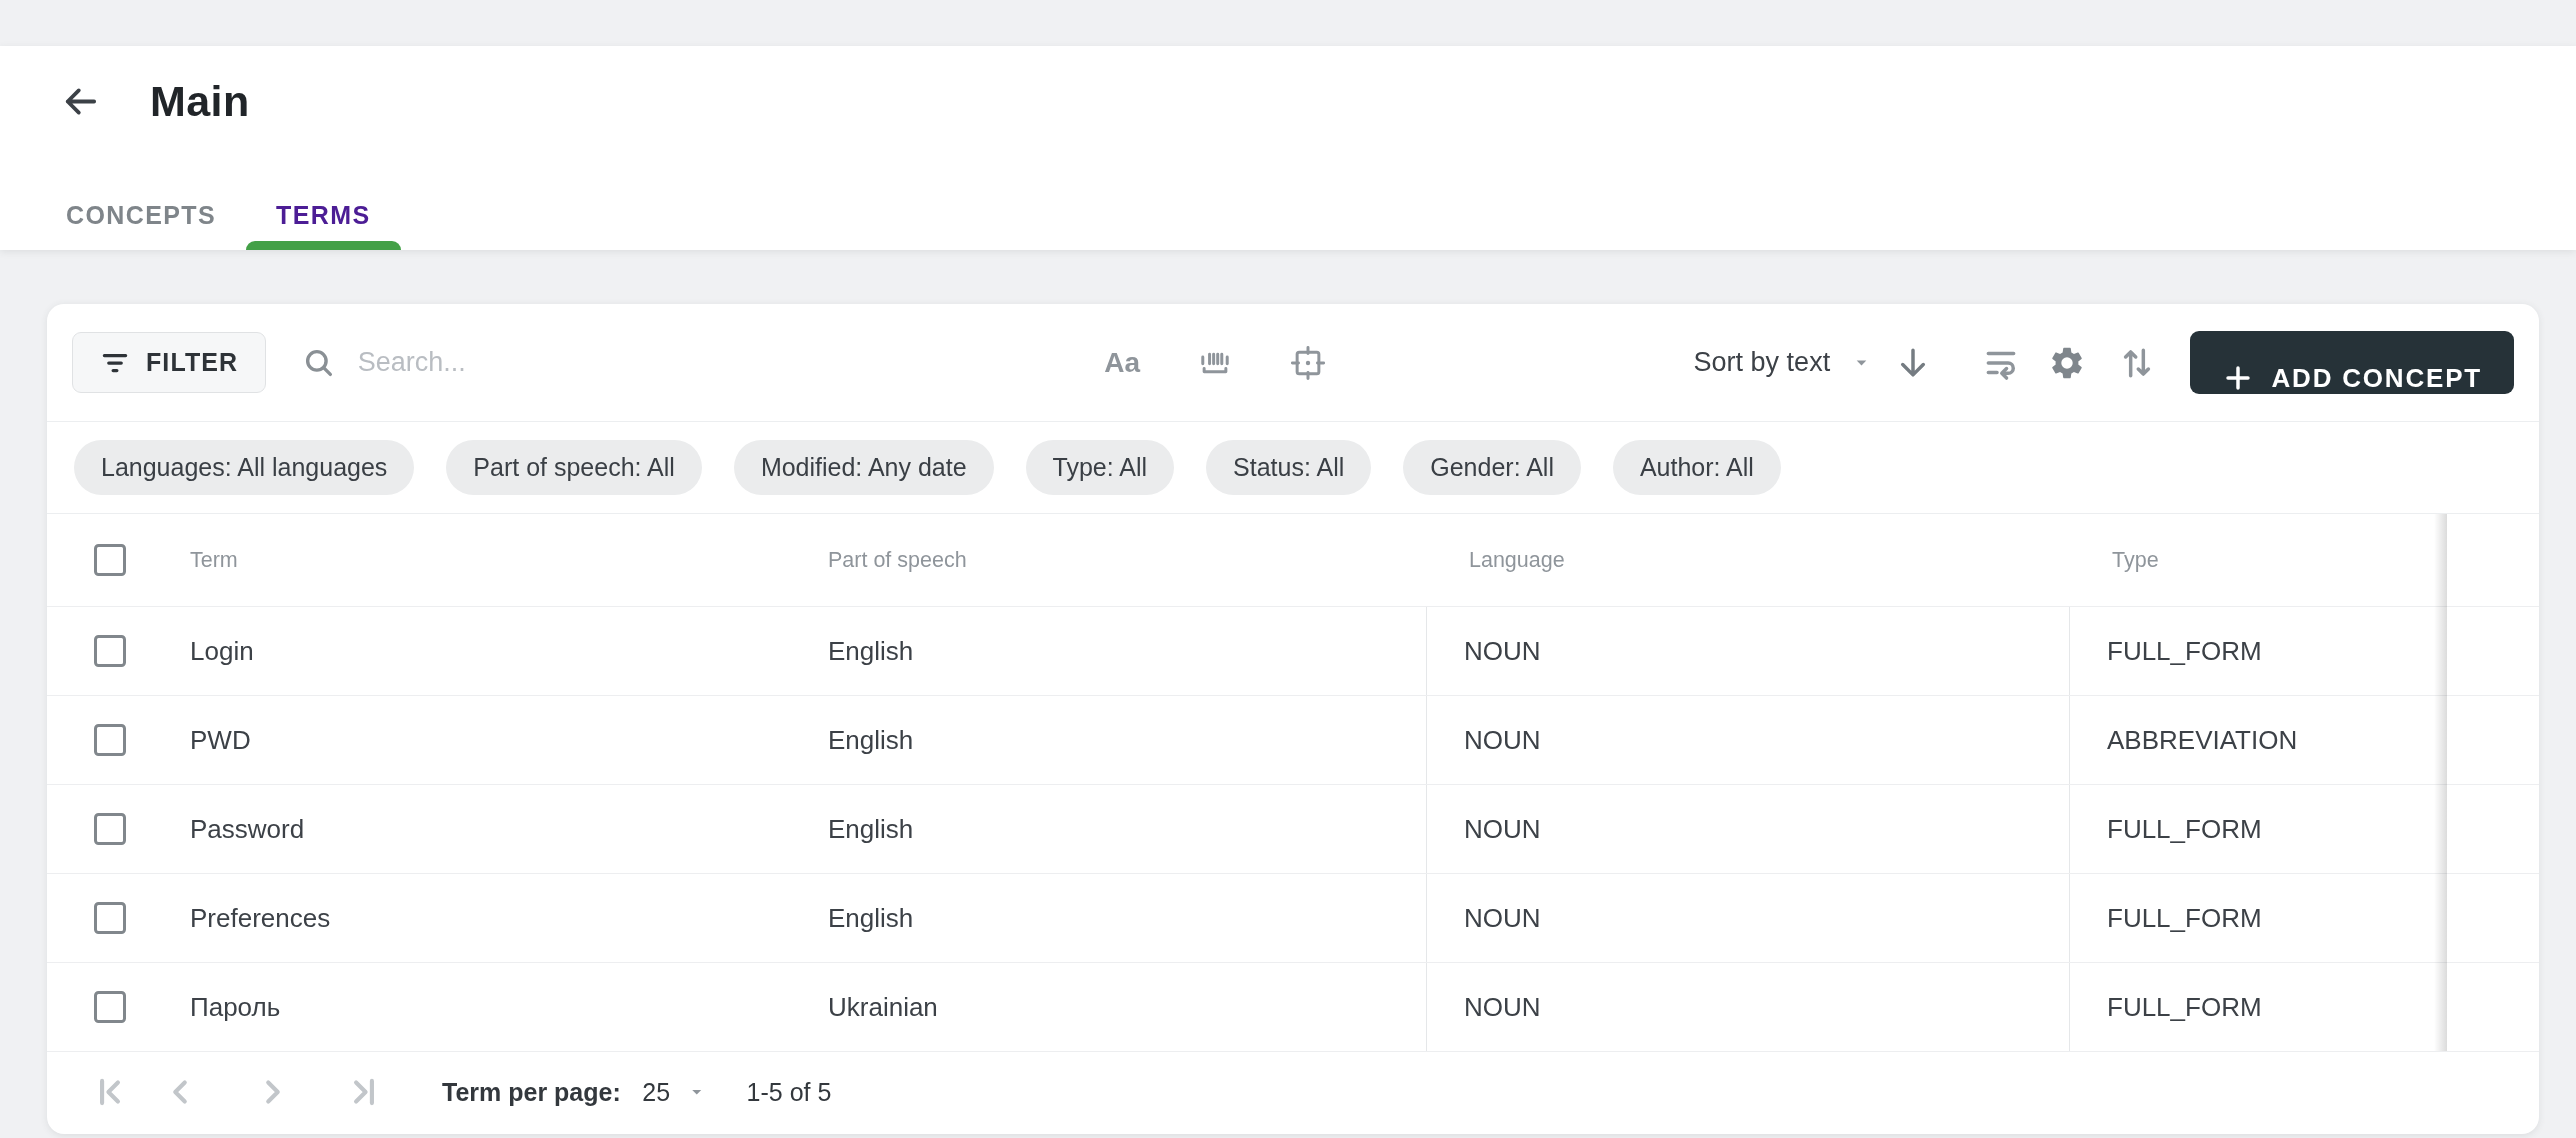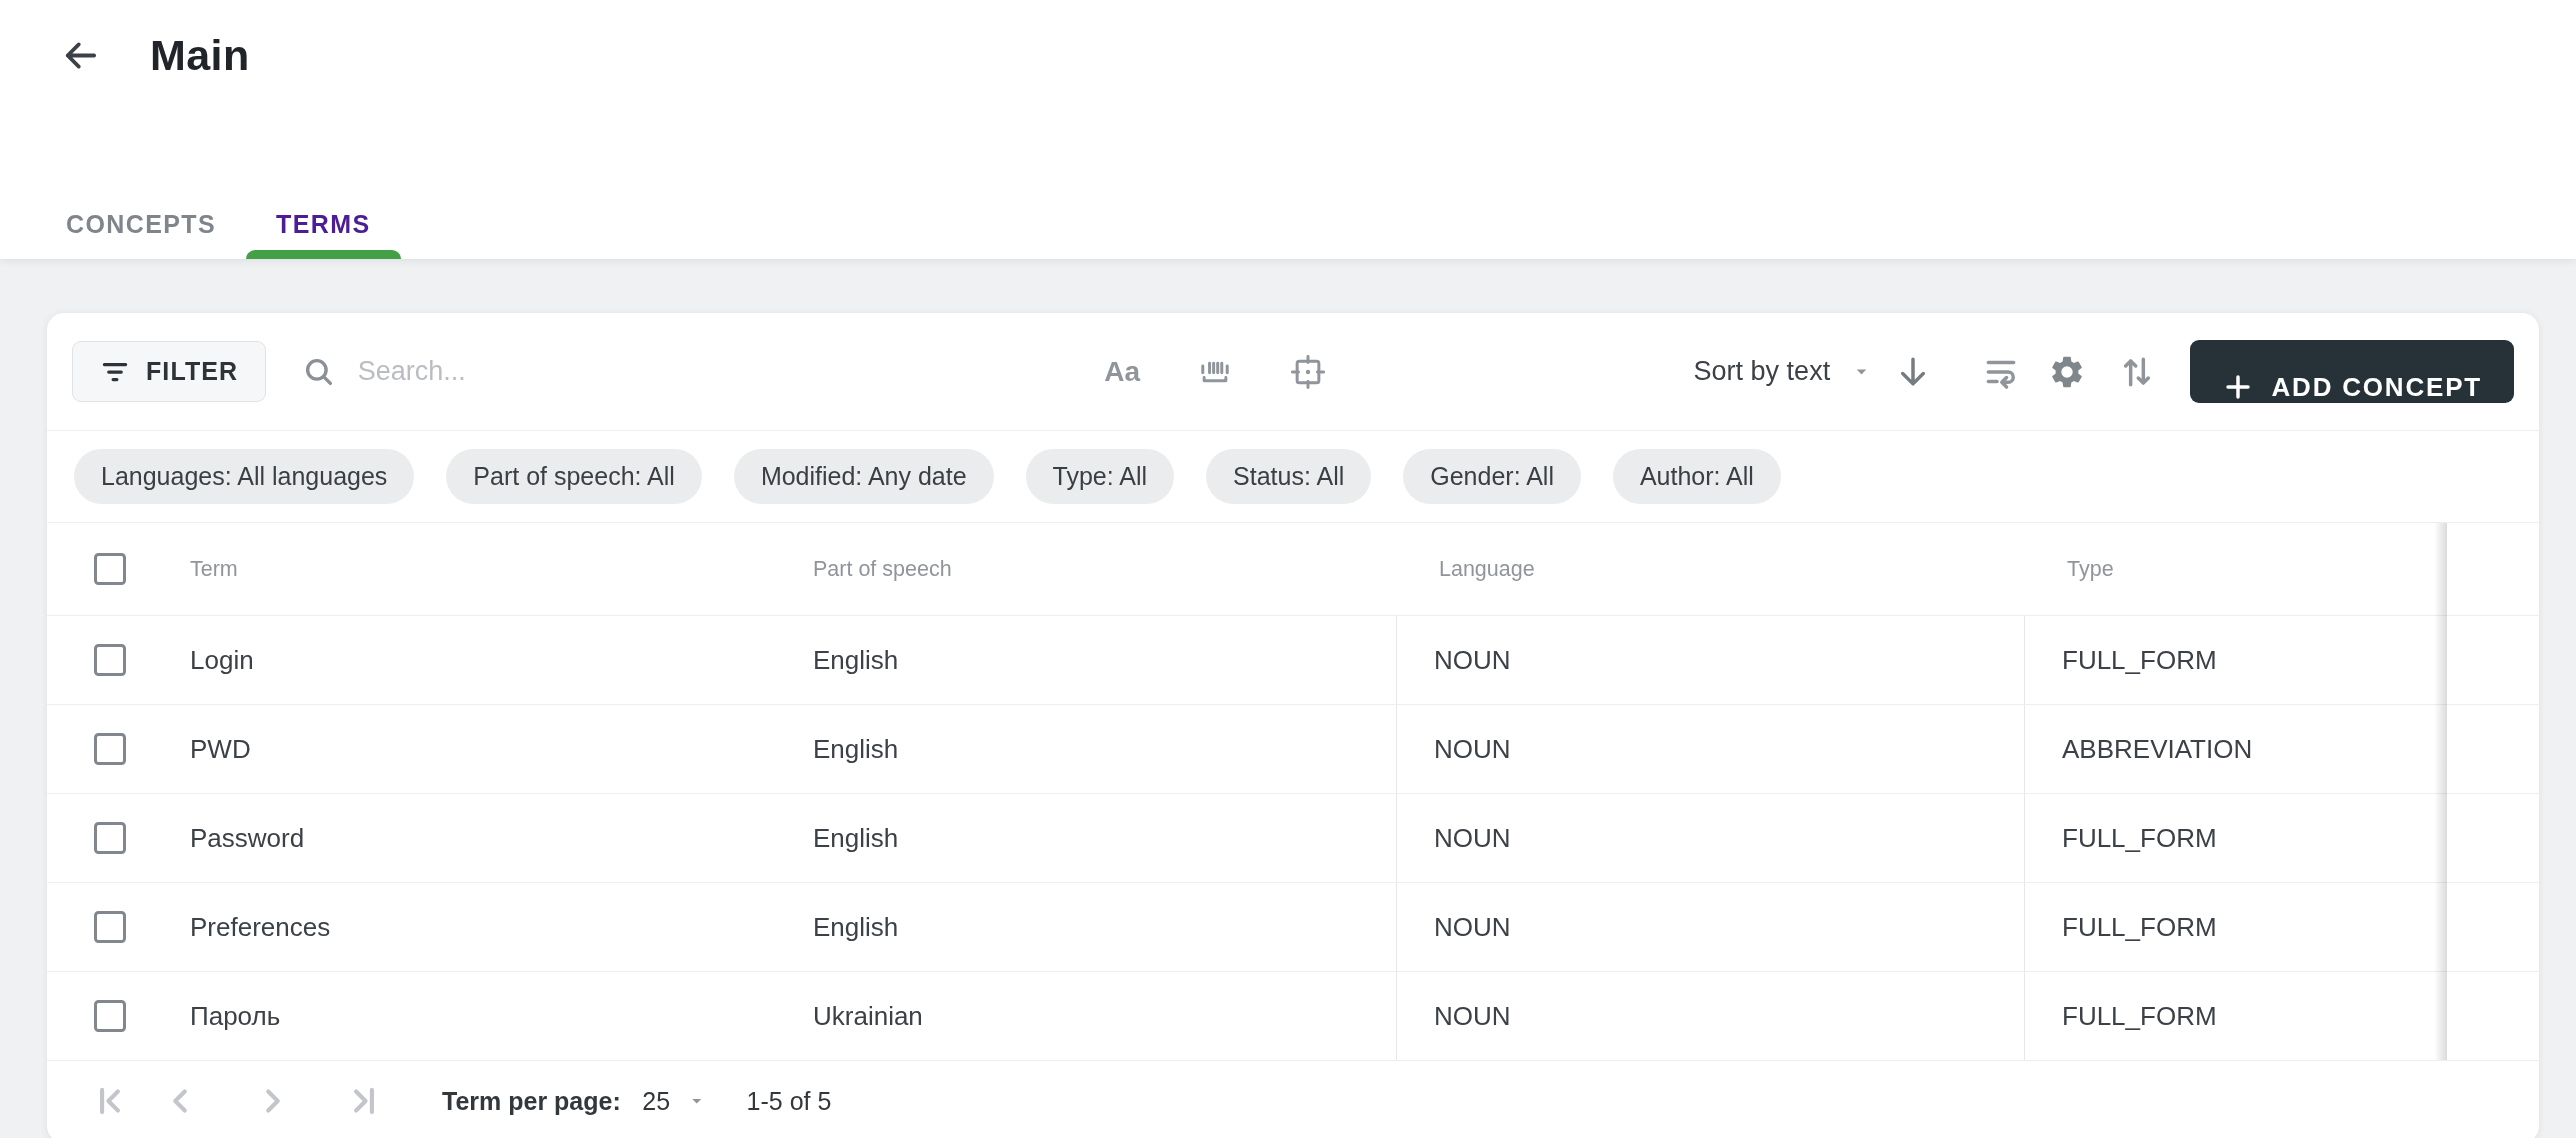--- a/index.html
+++ b/index.html
@@ -1,21 +1,21 @@
 <!DOCTYPE html>
 <html style="font-size:14.3px"><head>
 <meta charset="utf-8">
 <style>
   * { margin:0; padding:0; box-sizing:border-box; }
   html,body { width:2576px; height:1139px; overflow:hidden; }
   body { font-family:"Liberation Sans", sans-serif; background:#f0f1f3; color:#3c4147; }
   button { font-family:inherit; background:none; border:none; cursor:pointer; }
 
   
-  .topbar { position:relative; height:259px; background:#ffffff; box-shadow:0 1.8px 7.2px rgba(60,64,67,.10); }
+  .topbar { position:relative; height:204px; background:#ffffff; box-shadow:0 1.8px 7.2px rgba(60,64,67,.10);margin-top:46px; }
   .title-row { display:flex; align-items:center; padding:30px 0 0 55px; }
   .back-btn { width:50px; height:50px; display:flex; align-items:center; justify-content:center; }
   .back-btn svg { width:41px; height:41px; stroke:#3c4147; stroke-width:2.2; fill:none; stroke-linecap:round; stroke-linejoin:round; }
   .page-title { font-size:43px; font-weight:700; color:#212529; margin-left:45px; letter-spacing:0.4px; }
   .tabs { position:absolute; bottom:0; left:36px; display:flex; }
   .tab { position:relative; height:70px; padding:0 30px; display:flex; align-items:center;
          font-size:25px; font-weight:700; letter-spacing:1.4px; color:#7f858a; }
   .tab.active { color:#4c1d95; }
   .tab.active .indicator { position:absolute; left:0; right:0; bottom:0; height:9px; background:#43a047; border-radius:9px 9px 0 0; }
 
@@ -46,21 +46,21 @@
   .add-btn { display:flex; align-items:flex-end; gap:18px; height:63px; padding:0 32px; margin-left:32px;
              background:#263238; color:#ffffff; border-radius:9px; font-size:26px; font-weight:700; letter-spacing:1.8px; }
   .add-btn svg { width:32px; height:32px; stroke:#ffffff; stroke-width:2.6; fill:none; stroke-linecap:round; }
 
   
   .chips { height:92px; display:flex; align-items:center; gap:32px; padding:0 27px; border-bottom:1.8px solid #eceef0; }
   .chip { height:55px; padding:0 27px; border-radius:29px; background:#ebeced; color:#3a3f45; font-size:25px; display:flex; align-items:center; white-space:nowrap; }
 
   
   .table { position:relative; }
-  .trow, .thead { display:grid; grid-template-columns:723px 626px 628px 423px 92px; align-items:center; }
+  .trow, .thead { display:grid; grid-template-columns:723px 626px 628px 423px 92px; align-items:center;gap:15px; }
   .thead { height:92px; font-size:21.5px; color:#8f959b; }
   .trow { height:89px; border-top:1.8px solid #edeef0; font-size:26px; color:#3c4147; }
   .cell { padding-left:43px; height:100%; display:flex; align-items:center; }
   .trow .cell + .cell { border-left:1.8px solid #e5e7e9;padding-left:37px; }
   .trow .cell.pinned, .thead .cell.pinned { border-left:none; padding:0; }
   .first-col { display:flex; align-items:center; padding-left:47px; height:100%; }
   .first-col .label { margin-left:64px; }
   .checkbox { width:32px; height:32px; border:3.6px solid #81878c; border-radius:4.5px; background:#fff; flex:0 0 auto; }
   .pinned-shadow { position:absolute; top:0; bottom:0; left:2387px; width:12.5px; pointer-events:none;
                    background:linear-gradient(to left, rgba(0,0,0,.14), rgba(0,0,0,0)); }

